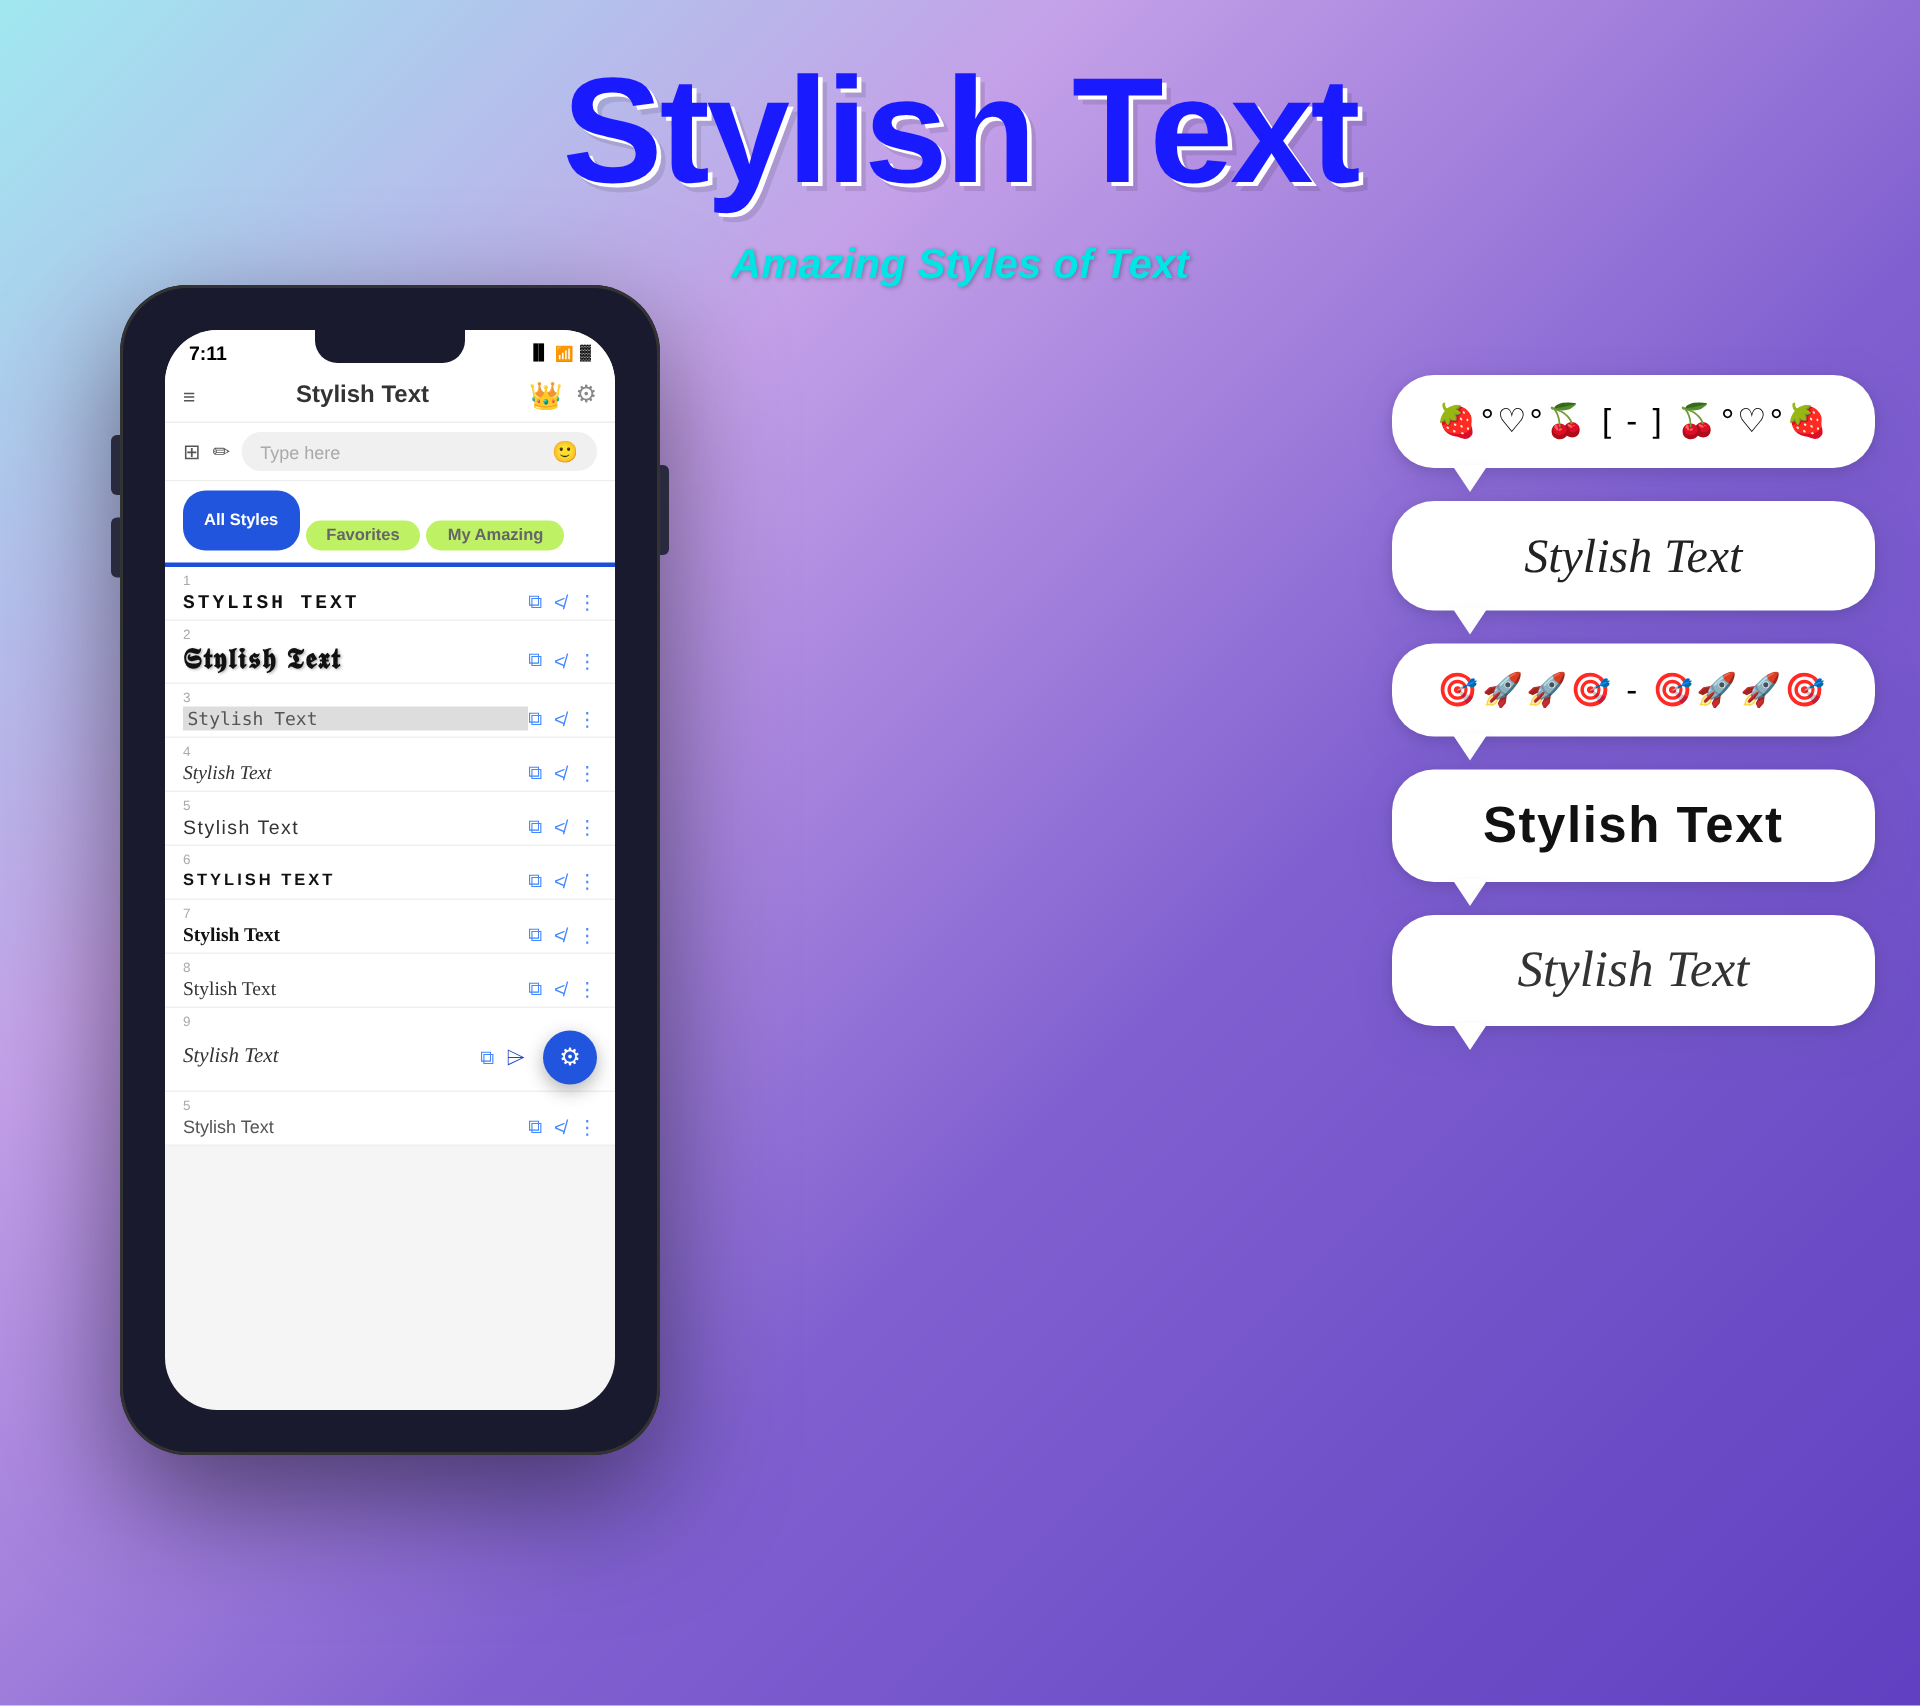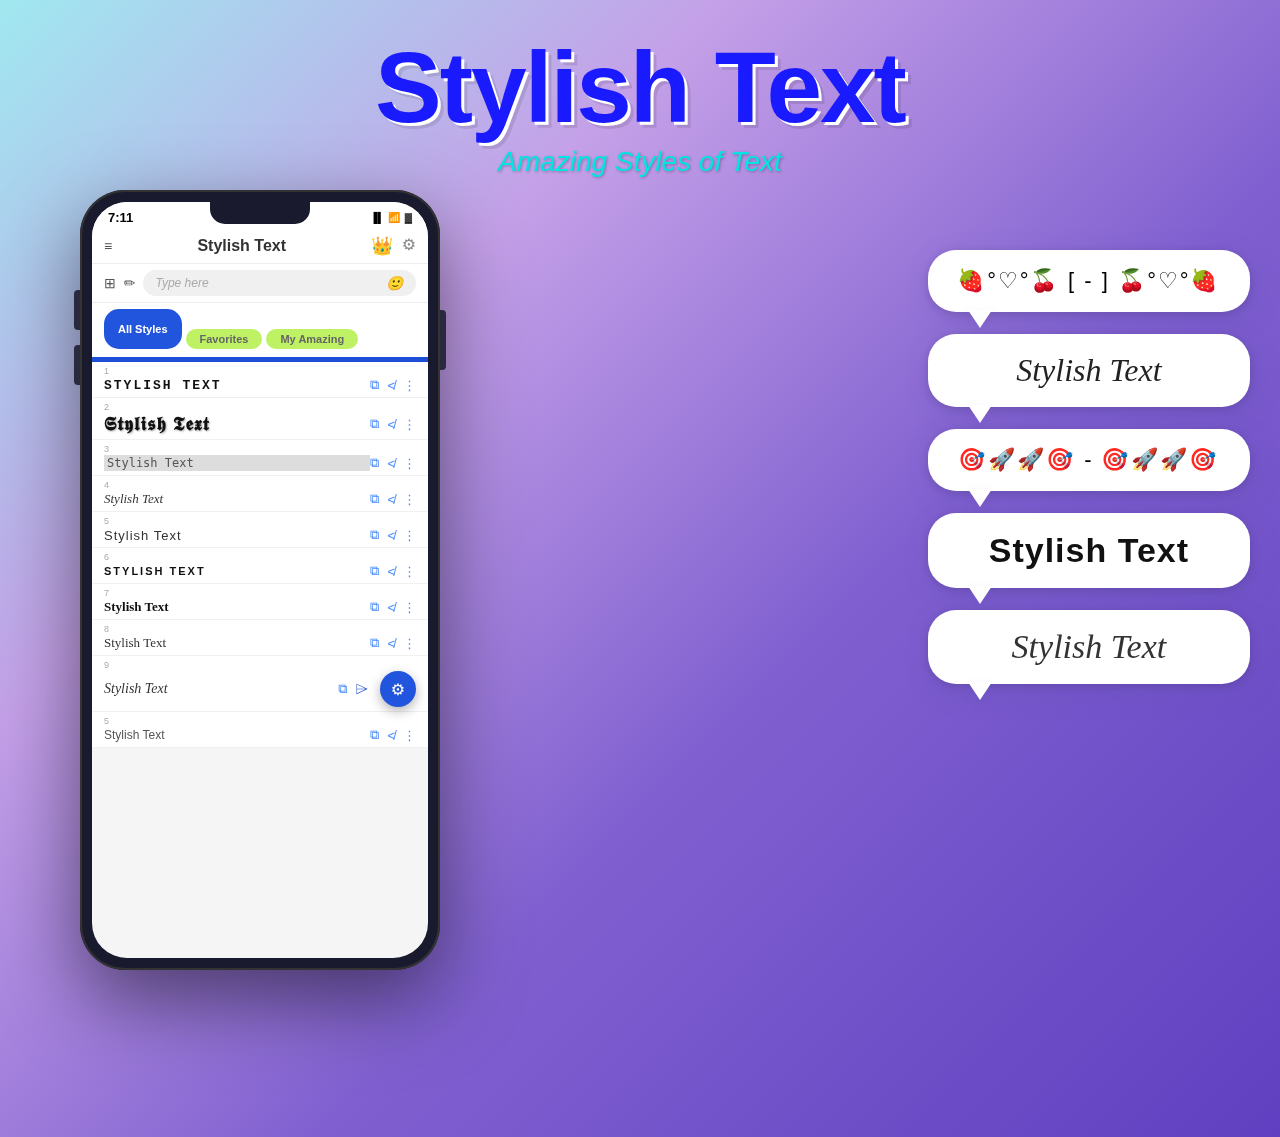--- a/index.html
+++ b/index.html
@@ -27,41 +27,41 @@
       color: #1a1aff;
       text-shadow: 3px 3px 0 #fff, 6px 6px 0 rgba(0,0,0,0.1);
       font-family: 'Arial Black', Arial, sans-serif;
       letter-spacing: -2px;
     }
 
     .app-subtitle {
       font-size: 28px;
       color: #00e5e5;
       font-style: italic;
-      font-weight: 400;
-      margin-top: 1px;
+      font-weight: 700;
+      margin-top: 15px;
       text-shadow: 1px 1px 3px rgba(0,0,0,0.3);
     }
 
     
     .phone-container {
       position: absolute;
       left: 30px;
       top: 190px;
       width: 480px;
       height: 920px;
       z-index: 20;
     }
 
     .phone-frame {
       width: 360px;
       height: 780px;
       background: #1a1a2e;
       border-radius: 45px;
-      padding: 12px;
+      padding: 30px;
       box-shadow: 0 30px 80px rgba(0,0,0,0.5), inset 0 0 0 2px #333;
       position: relative;
       left: 50px;
     }
 
     .phone-screen {
       width: 100%;
       height: 100%;
       background: #f5f5f5;
       border-radius: 35px;
@@ -116,35 +116,34 @@
 
     .filter-icon { color: #555; font-size: 14px; }
     .edit-icon { color: #555; font-size: 14px; }
 
     .search-input-box {
       flex: 1;
       background: #f0f0f0;
       border-radius: 15px;
       padding: 5px 12px;
       display: flex;
-      align-items: center;
+      align-items: flex-end;
       justify-content: space-between;
-      font-style: italic;
     }
 
     .search-placeholder { font-size: 12px; color: #aaa; }
     .emoji-icon { font-size: 14px; }
 
     
     .tabs-bar {
       background: white;
       padding: 6px 12px 8px;
       display: flex;
       gap: 4px;
-      border-bottom: 5px solid #1d4ed8;
+      border-bottom: 3px solid #1d4ed8;
     }
 
     .tab-btn {
       border-radius: 15px;
       padding: 4px 14px;
       font-size: 11px;
       font-weight: 600;
       border: none;
       cursor: pointer;
     }

